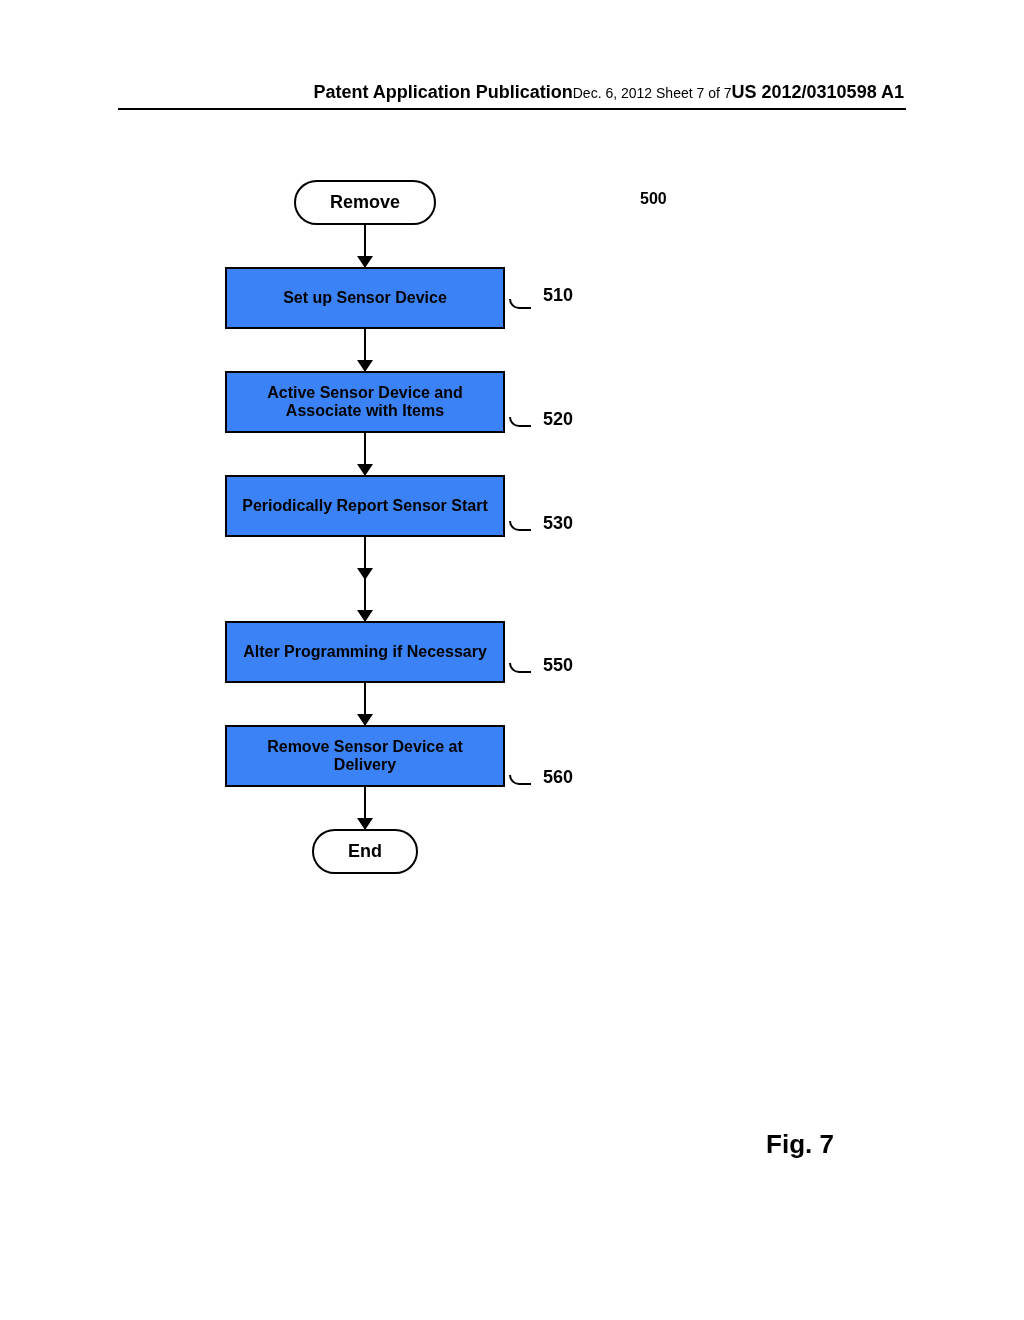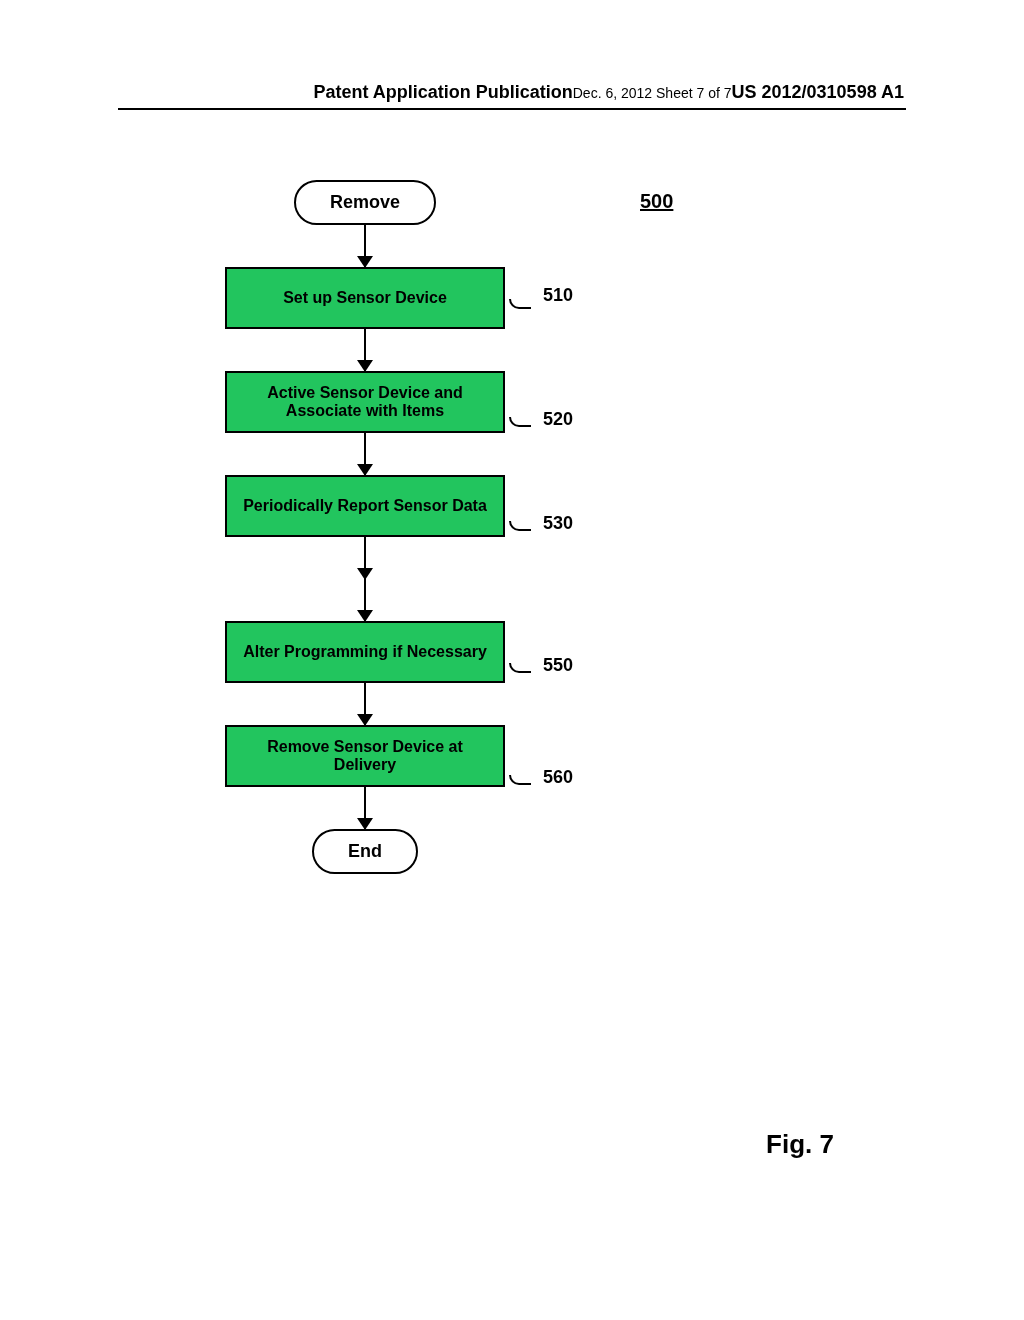--- a/index.html
+++ b/index.html
@@ -37,22 +37,21 @@
     top: 108px;
     left: 118px;
     right: 118px;
     border-top: 2px solid #000;
   }
   .figure-number {
     position: absolute;
     top: 190px;
     left: 640px;
     font-weight: bold;
-    font-size: 20px;
-    text-decoration: underline;
+    font-size: 16px;
   }
   .flowchart {
     position: absolute;
     top: 180px;
     left: 190px;
     width: 350px;
     display: flex;
     flex-direction: column;
     align-items: center;
   }
@@ -68,21 +67,21 @@
     border: 2px solid #000;
     width: 280px;
     min-height: 62px;
     display: flex;
     align-items: center;
     justify-content: center;
     text-align: center;
     font-weight: bold;
     font-size: 16px;
     padding: 8px 10px;
-    background: #22c55e;
+    background: #3b82f6;
     position: relative;
   }
   .arrow-wrap {
     position: relative;
     width: 2px;
     height: 42px;
     background: #000;
   }
   .arrow-wrap::after {
     content: "";
@@ -143,21 +142,21 @@
   <div class="arrow-wrap"></div>
 
   <div class="process">
     <span>Active Sensor Device and Associate with Items</span>
     <span class="ref-label" style="right:-70px; top:36px;">520</span>
     <span class="ref-tail" style="right:-28px; top:44px; width:22px;"></span>
   </div>
   <div class="arrow-wrap"></div>
 
   <div class="process">
-    <span>Periodically Report Sensor Data</span>
+    <span>Periodically Report Sensor Start</span>
     <span class="ref-label" style="right:-70px; top:36px;">530</span>
     <span class="ref-tail" style="right:-28px; top:44px; width:22px;"></span>
   </div>
   <div class="arrow-wrap"></div>
 
   <div class="arrow-wrap"></div>
 
   <div class="process">
     <span>Alter Programming if Necessary</span>
     <span class="ref-label" style="right:-70px; top:32px;">550</span>

